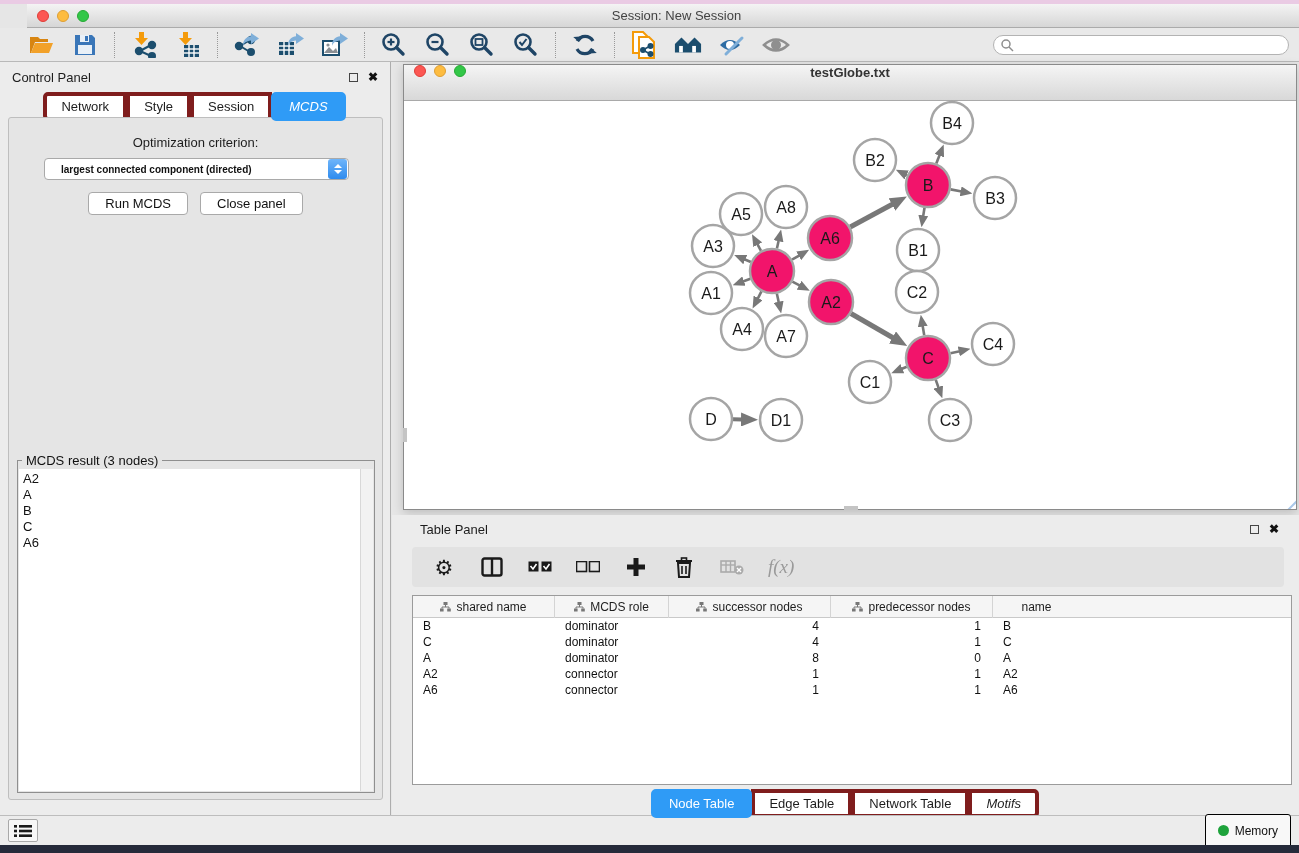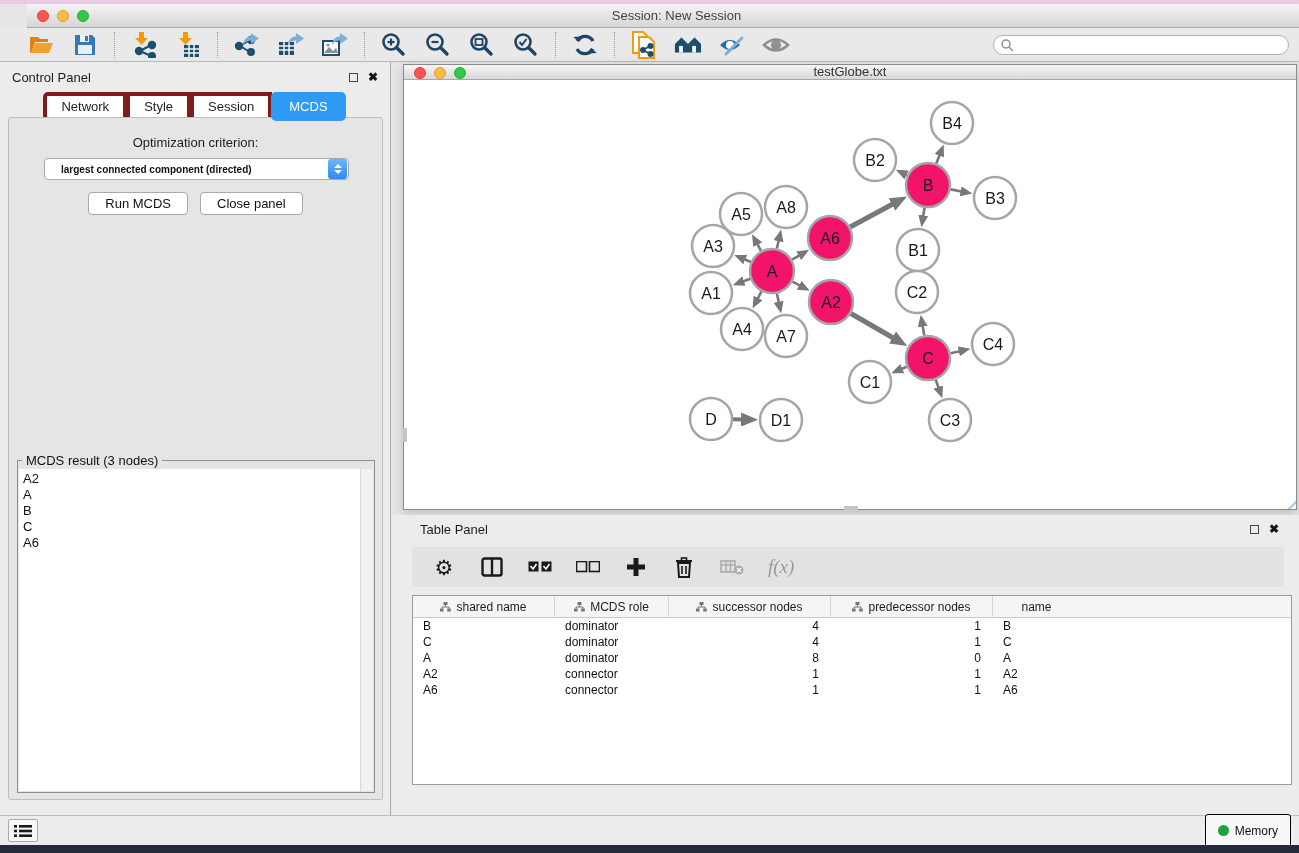--- a/index.html
+++ b/index.html
@@ -35,21 +35,21 @@
   .panel-head { height:30px; display:flex; align-items:center; padding:0 12px; }
   .panel-title { font-size:13px; color:#1d1d1d; }
   .panel-head-btns { margin-left:auto; display:flex; align-items:center; gap:10px; }
   .float-box { width:9px; height:9px; border:1.5px solid #444; background:transparent; }
   .close-x { font-size:12px; font-weight:bold; color:#111; line-height:1; }
 
   .seg-tabs { display:flex; justify-content:center; }
   .seg-tab { font-size:13px; color:#1d1d1d; background:#fff; border:4px solid #7f1d1d;
     padding:3px 14px; margin-left:-1px; position:relative; }
   .seg-tab:first-child { border-radius:5px 0 0 5px; }
-  .seg-tab:last-child { border-radius:0 5px 5px 0; }
+  .seg-tab:last-child { border-radius:0 5px 5px 0;font-style:italic; }
   .seg-tab.active { background:#2F9BF6; border-color:#2F9BF6; color:#fff; border-radius:5px; z-index:2; }
 
   .cp-box { position:absolute; left:8px; top:55px; width:375px; height:683px;
     background:#E5E5E5; border:1px solid #BEBEBE; border-radius:3px; }
   .opt-label { text-align:center; font-size:13px; color:#1d1d1d; margin-top:17px; }
   .select-box { position:absolute; left:35px; top:40px; width:305px; height:22px; background:#fff;
     border:1px solid #A9A9A9; border-radius:4px; display:flex; align-items:center; }
   .select-box .sel-text { font-size:10px; color:#111; padding-left:16px; flex:1;
     white-space:nowrap; overflow:hidden;font-weight:bold; }
   .sel-stepper { width:19px; height:20px; margin-right:1px; border-radius:3px;
@@ -67,22 +67,22 @@
   .result-legend { position:absolute; top:-8px; left:4px; background:#E5E5E5; font-size:13px;
     color:#111; padding:0 4px; }
   .result-list { position:absolute; left:1px; top:8px; right:14px; bottom:1px; background:#fff;
     padding:2px 4px; font-size:13px; color:#111; line-height:16px; overflow:hidden; }
   .result-scroll { position:absolute; top:8px; right:1px; bottom:1px; width:13px; background:#F2F2F2;
     border-left:1px solid #D8D8D8; }
 
   
   .net-window { left:403px; top:64px; width:894px; height:446px; background:#fff;
     border:1px solid #8A8A8A; box-shadow:0 3px 10px rgba(0,0,0,0.18); }
-  .net-title { height:15px; background:linear-gradient(#F5F5F5,#D8D8D8); border-bottom:1px solid #A9A9A9;
-    display:flex; align-items:flex-end; position:relative; }
+  .net-title { height:36px; background:linear-gradient(#F5F5F5,#D8D8D8); border-bottom:1px solid #A9A9A9;
+    display:flex; align-items:flex-start; position:relative;font-weight:bold; }
   .net-title .title-text { font-size:13px; color:#333; }
   .net-canvas { position:absolute; left:0; top:23px; width:892px; height:421px; }
   .nub-left { position:absolute; left:-1px; top:363px; width:4px; height:14px; background:#C4C4C4; }
   .nub-bottom { position:absolute; left:440px; bottom:-1px; width:14px; height:4px; background:#C4C4C4; }
   .resize-corner { position:absolute; right:0; bottom:0; width:15px; height:15px; overflow:hidden; }
   .resize-corner i { position:absolute; width:24px; height:0; border-top:2px solid #A9C7E8; transform:rotate(-45deg); }
   .rc1 { left:-2px; top:12px; } .rc2 { left:2px; top:16px; } .rc3 { left:6px; top:20px; }
 
   
   .table-panel { left:392px; top:515px; width:907px; height:300px; background:#ECECEC; }
@@ -614,20 +614,26 @@
           <div class="cell a-left">A6</div>
           <div class="cell a-left">connector</div>
           <div class="cell a-right">1</div>
           <div class="cell a-right">1</div>
           <div class="cell a-left">A6</div>
           <div class="cell"></div>
         </div>
       </div>
   </div>
 
+  <div class="tp-tabs seg-tabs">
+      <div class="seg-tab active">Node Table</div>
+      <div class="seg-tab">Edge Table</div>
+      <div class="seg-tab">Network Table</div>
+      <div class="seg-tab">Motifs</div>
+    </div>
 </div>
 
 <div class="abs status-bar">
   <span class="list-btn">
     <svg width="18" height="14" viewBox="0 0 18 14">
         <rect x="0" y="1" width="3" height="2.6" fill="#1a1a1a"></rect>
         <rect x="5" y="1" width="13" height="2.6" fill="#1a1a1a"></rect>
         <rect x="0" y="5.7" width="3" height="2.6" fill="#1a1a1a"></rect>
         <rect x="5" y="5.7" width="13" height="2.6" fill="#1a1a1a"></rect>
         <rect x="0" y="10.4" width="3" height="2.6" fill="#1a1a1a"></rect>

